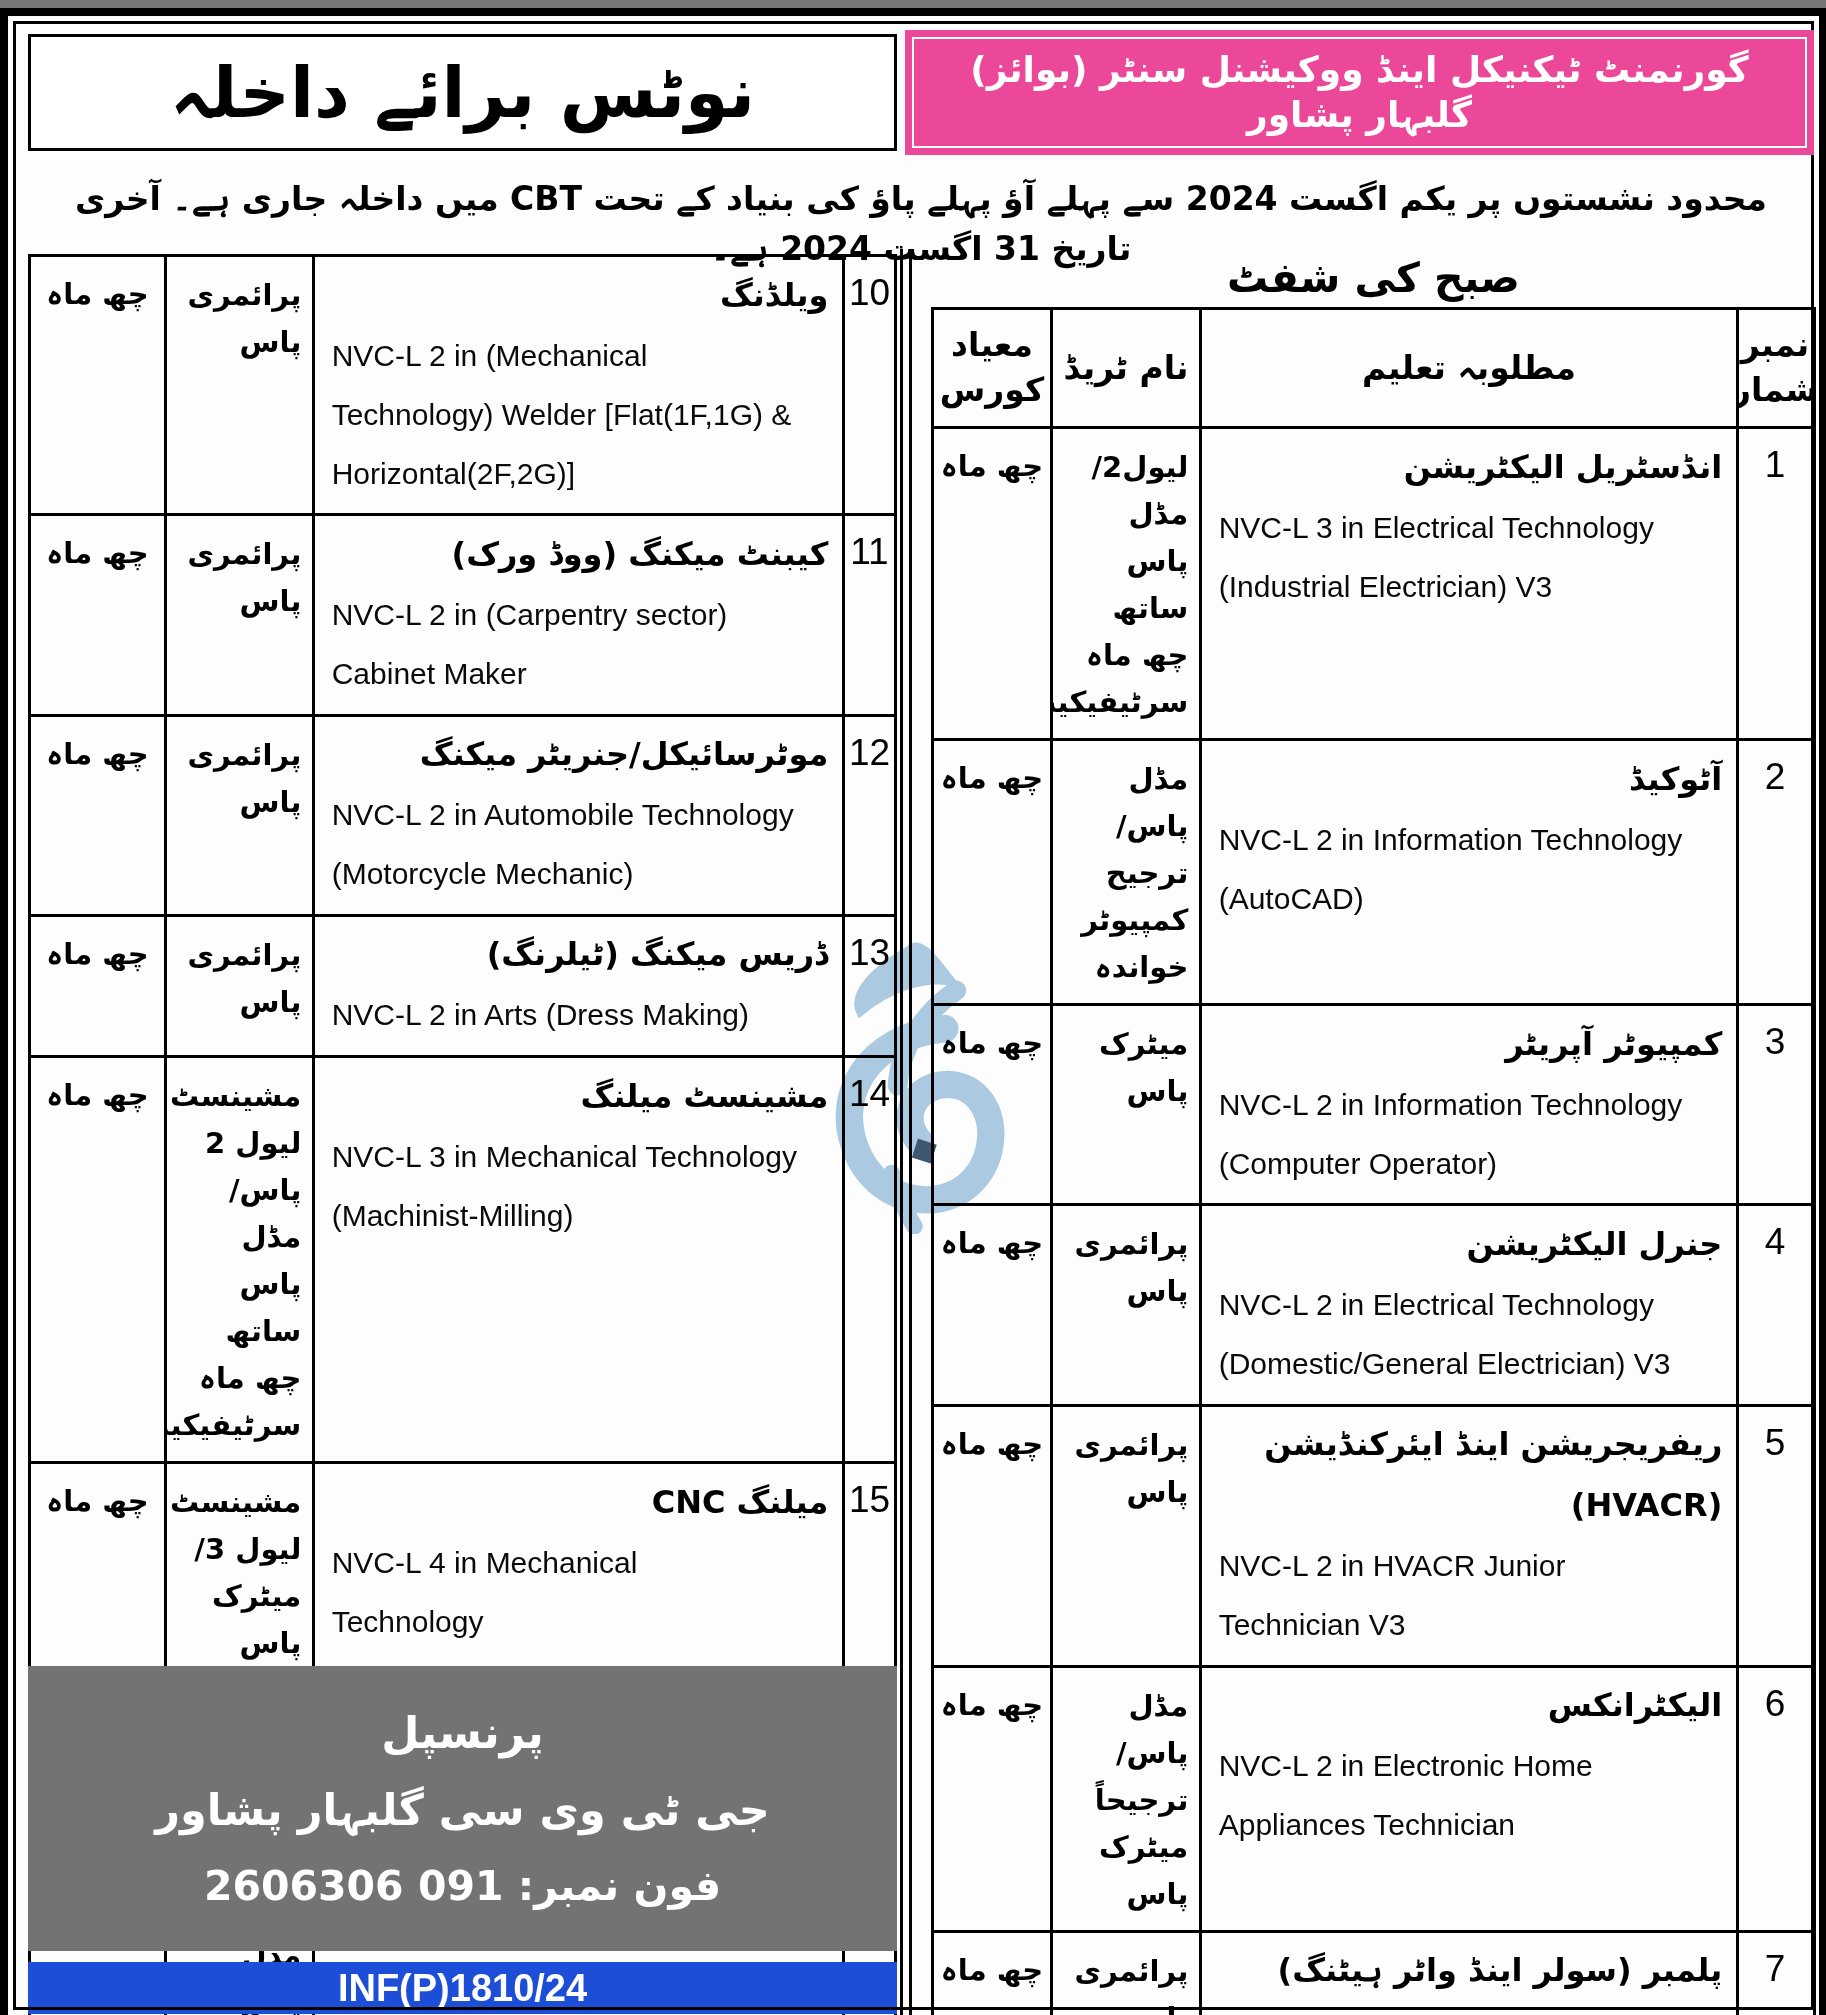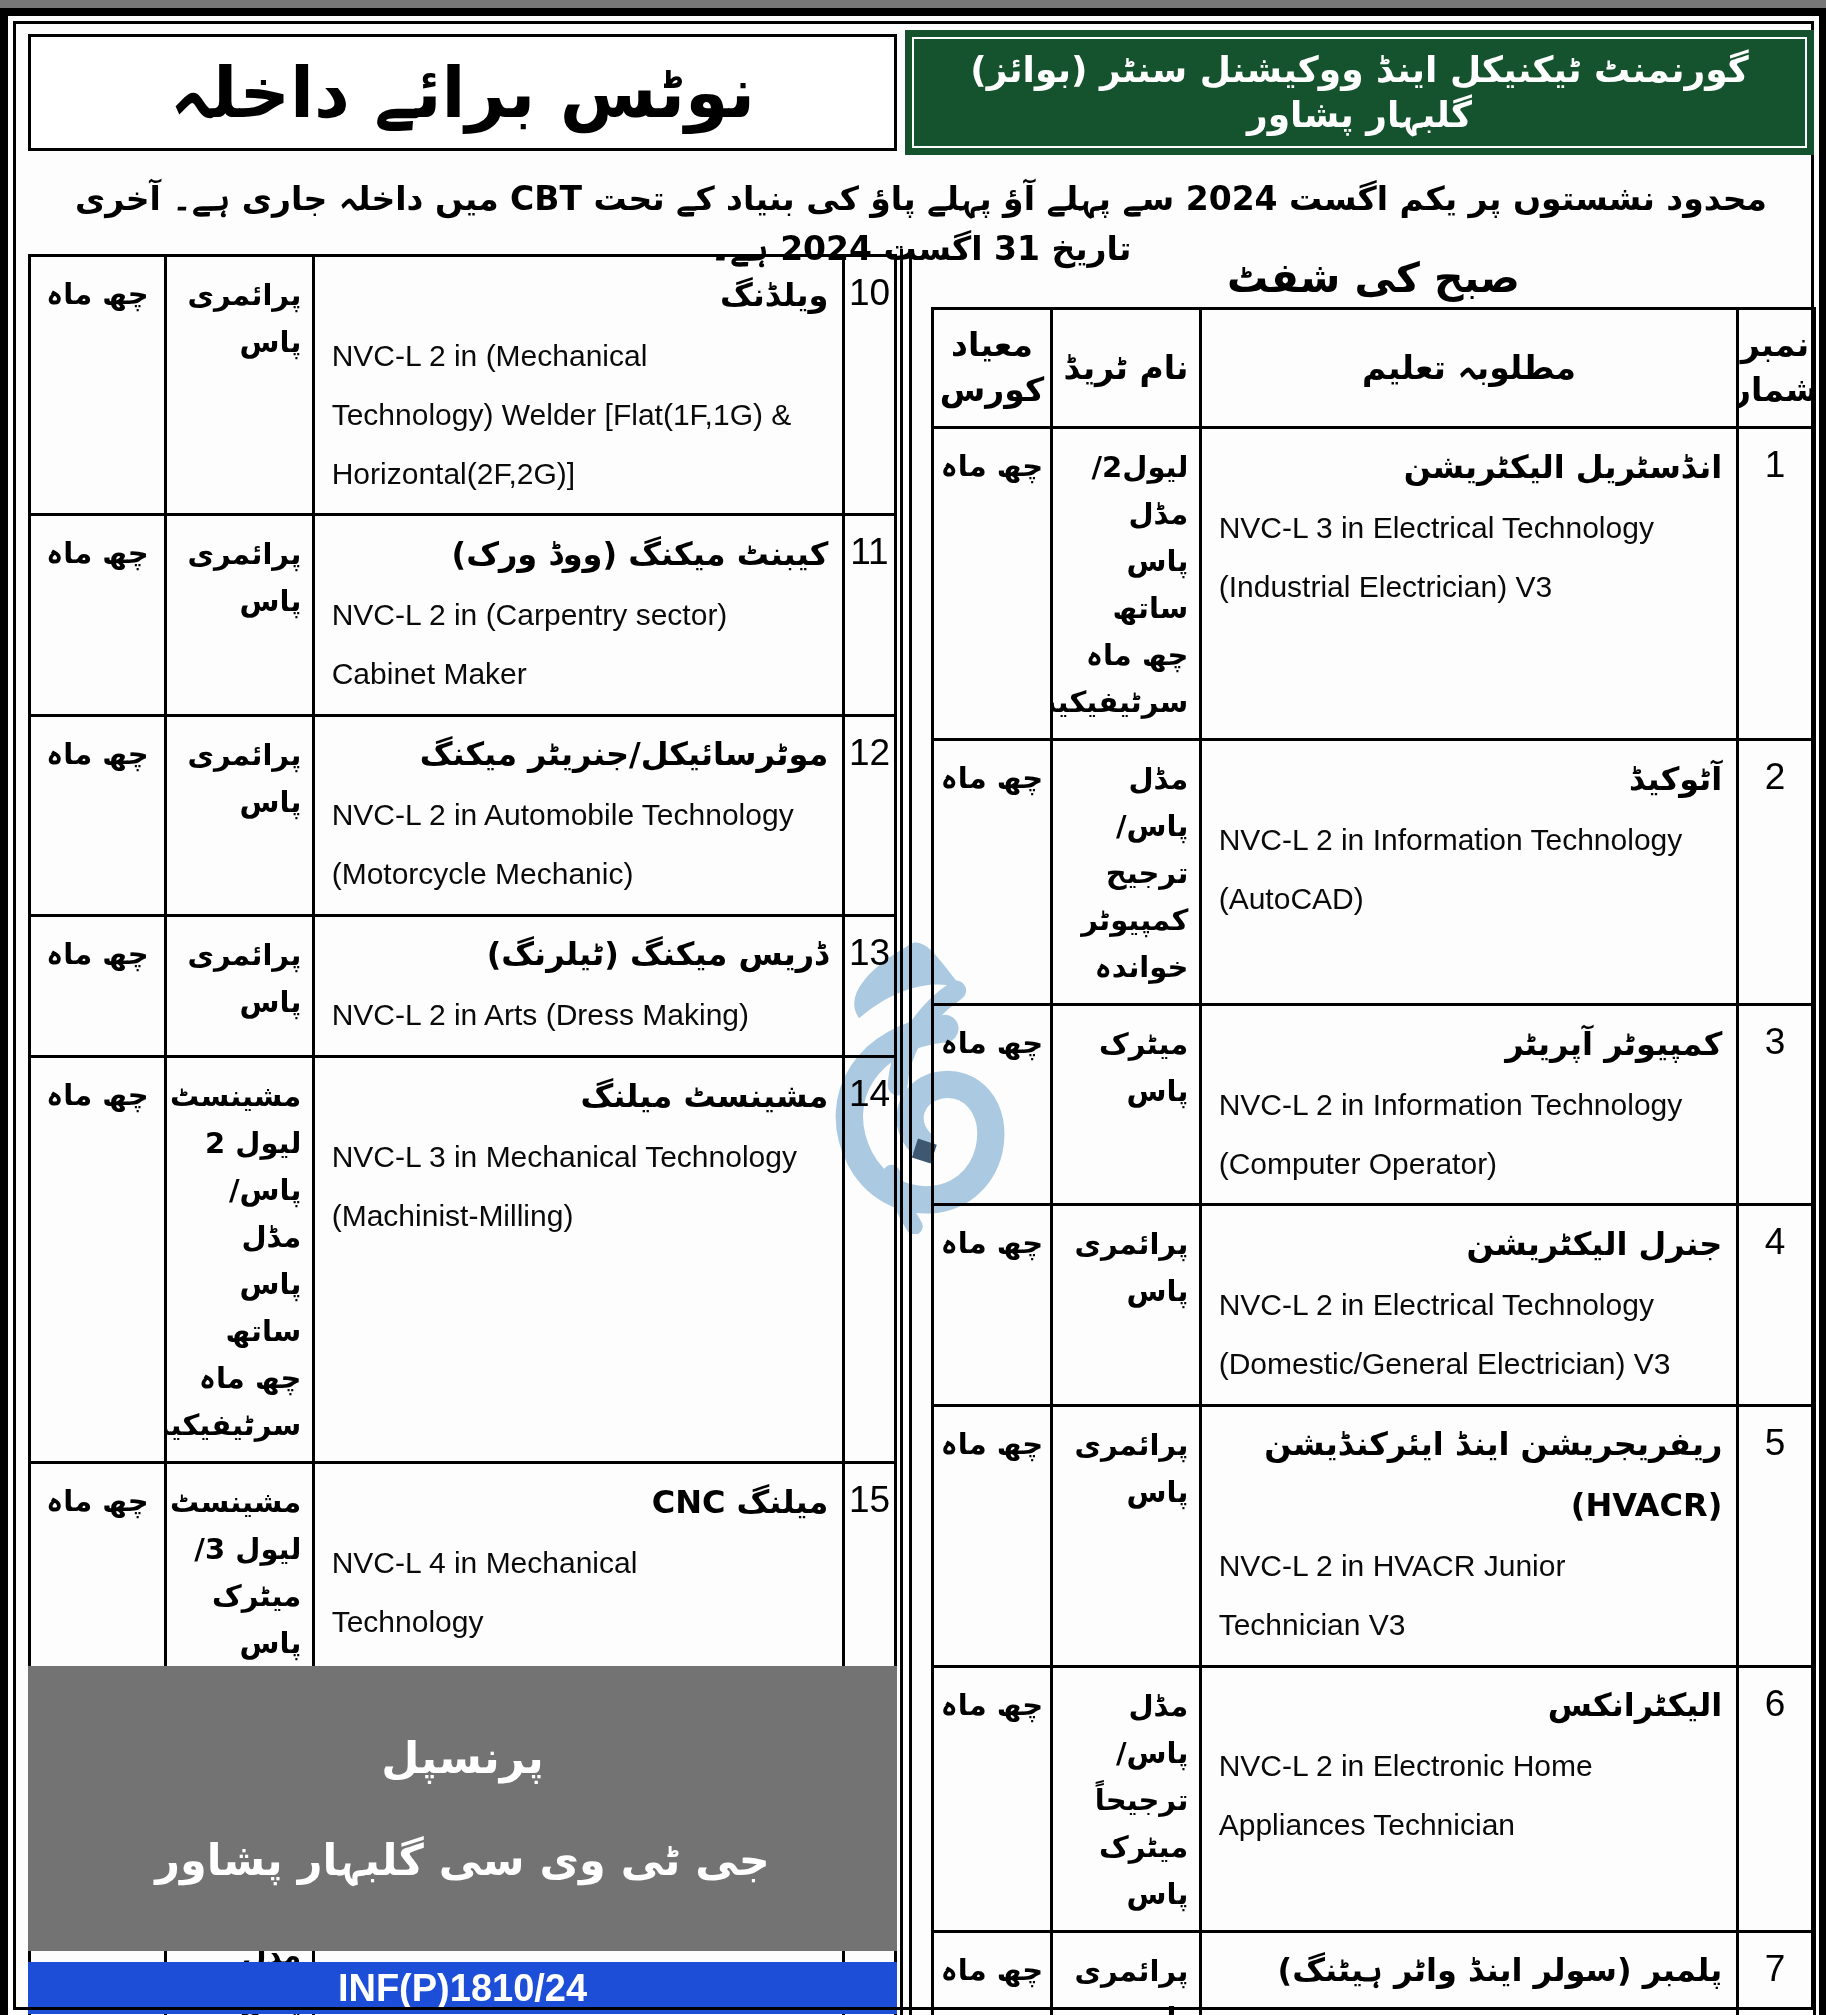--- a/index.html
+++ b/index.html
@@ -25,21 +25,21 @@
   
   .title-left {
     position: absolute; left: 20px; top: 18px; width: 869px; height: 117px;
     border: 3.8px solid #000; background: #fff;
     display: flex; align-items: center; justify-content: center;
     z-index: 4;
   }
   .title-left .txt { font-size: 70px; font-weight: 800; letter-spacing: -1.5px; }
   .title-right {
     position: absolute; left: 897px; top: 13.7px; width: 909px; height: 125px;
-    background: #14532d; z-index: 4;
+    background: #ec4899; z-index: 4;
   }
   .title-right .inner {
     position: absolute; inset: 6.9px; border: 2.3px solid #fff;
     display: flex; align-items: center; justify-content: center;
     padding: 0 13.7px;
   }
   .title-right .txt {
     color: #fff; font-size: 36px; font-weight: 700; text-align: center; line-height: 1.25;
   }
 
@@ -321,19 +321,20 @@
       
         
       
         
       </div>
   </div>
 
   <div class="principal-box">
     <div class="line1 ur">پرنسپل</div>
     <div class="line2 ur">جی ٹی وی سی گلبہار پشاور</div>
+    <div class="line3 ur">فون نمبر: 091 2606306</div>
   </div>
   <div class="inf-strip">
     <span>INF(P)1810/24</span>
   </div>
 
 </div>
 
 
 </body></html>

